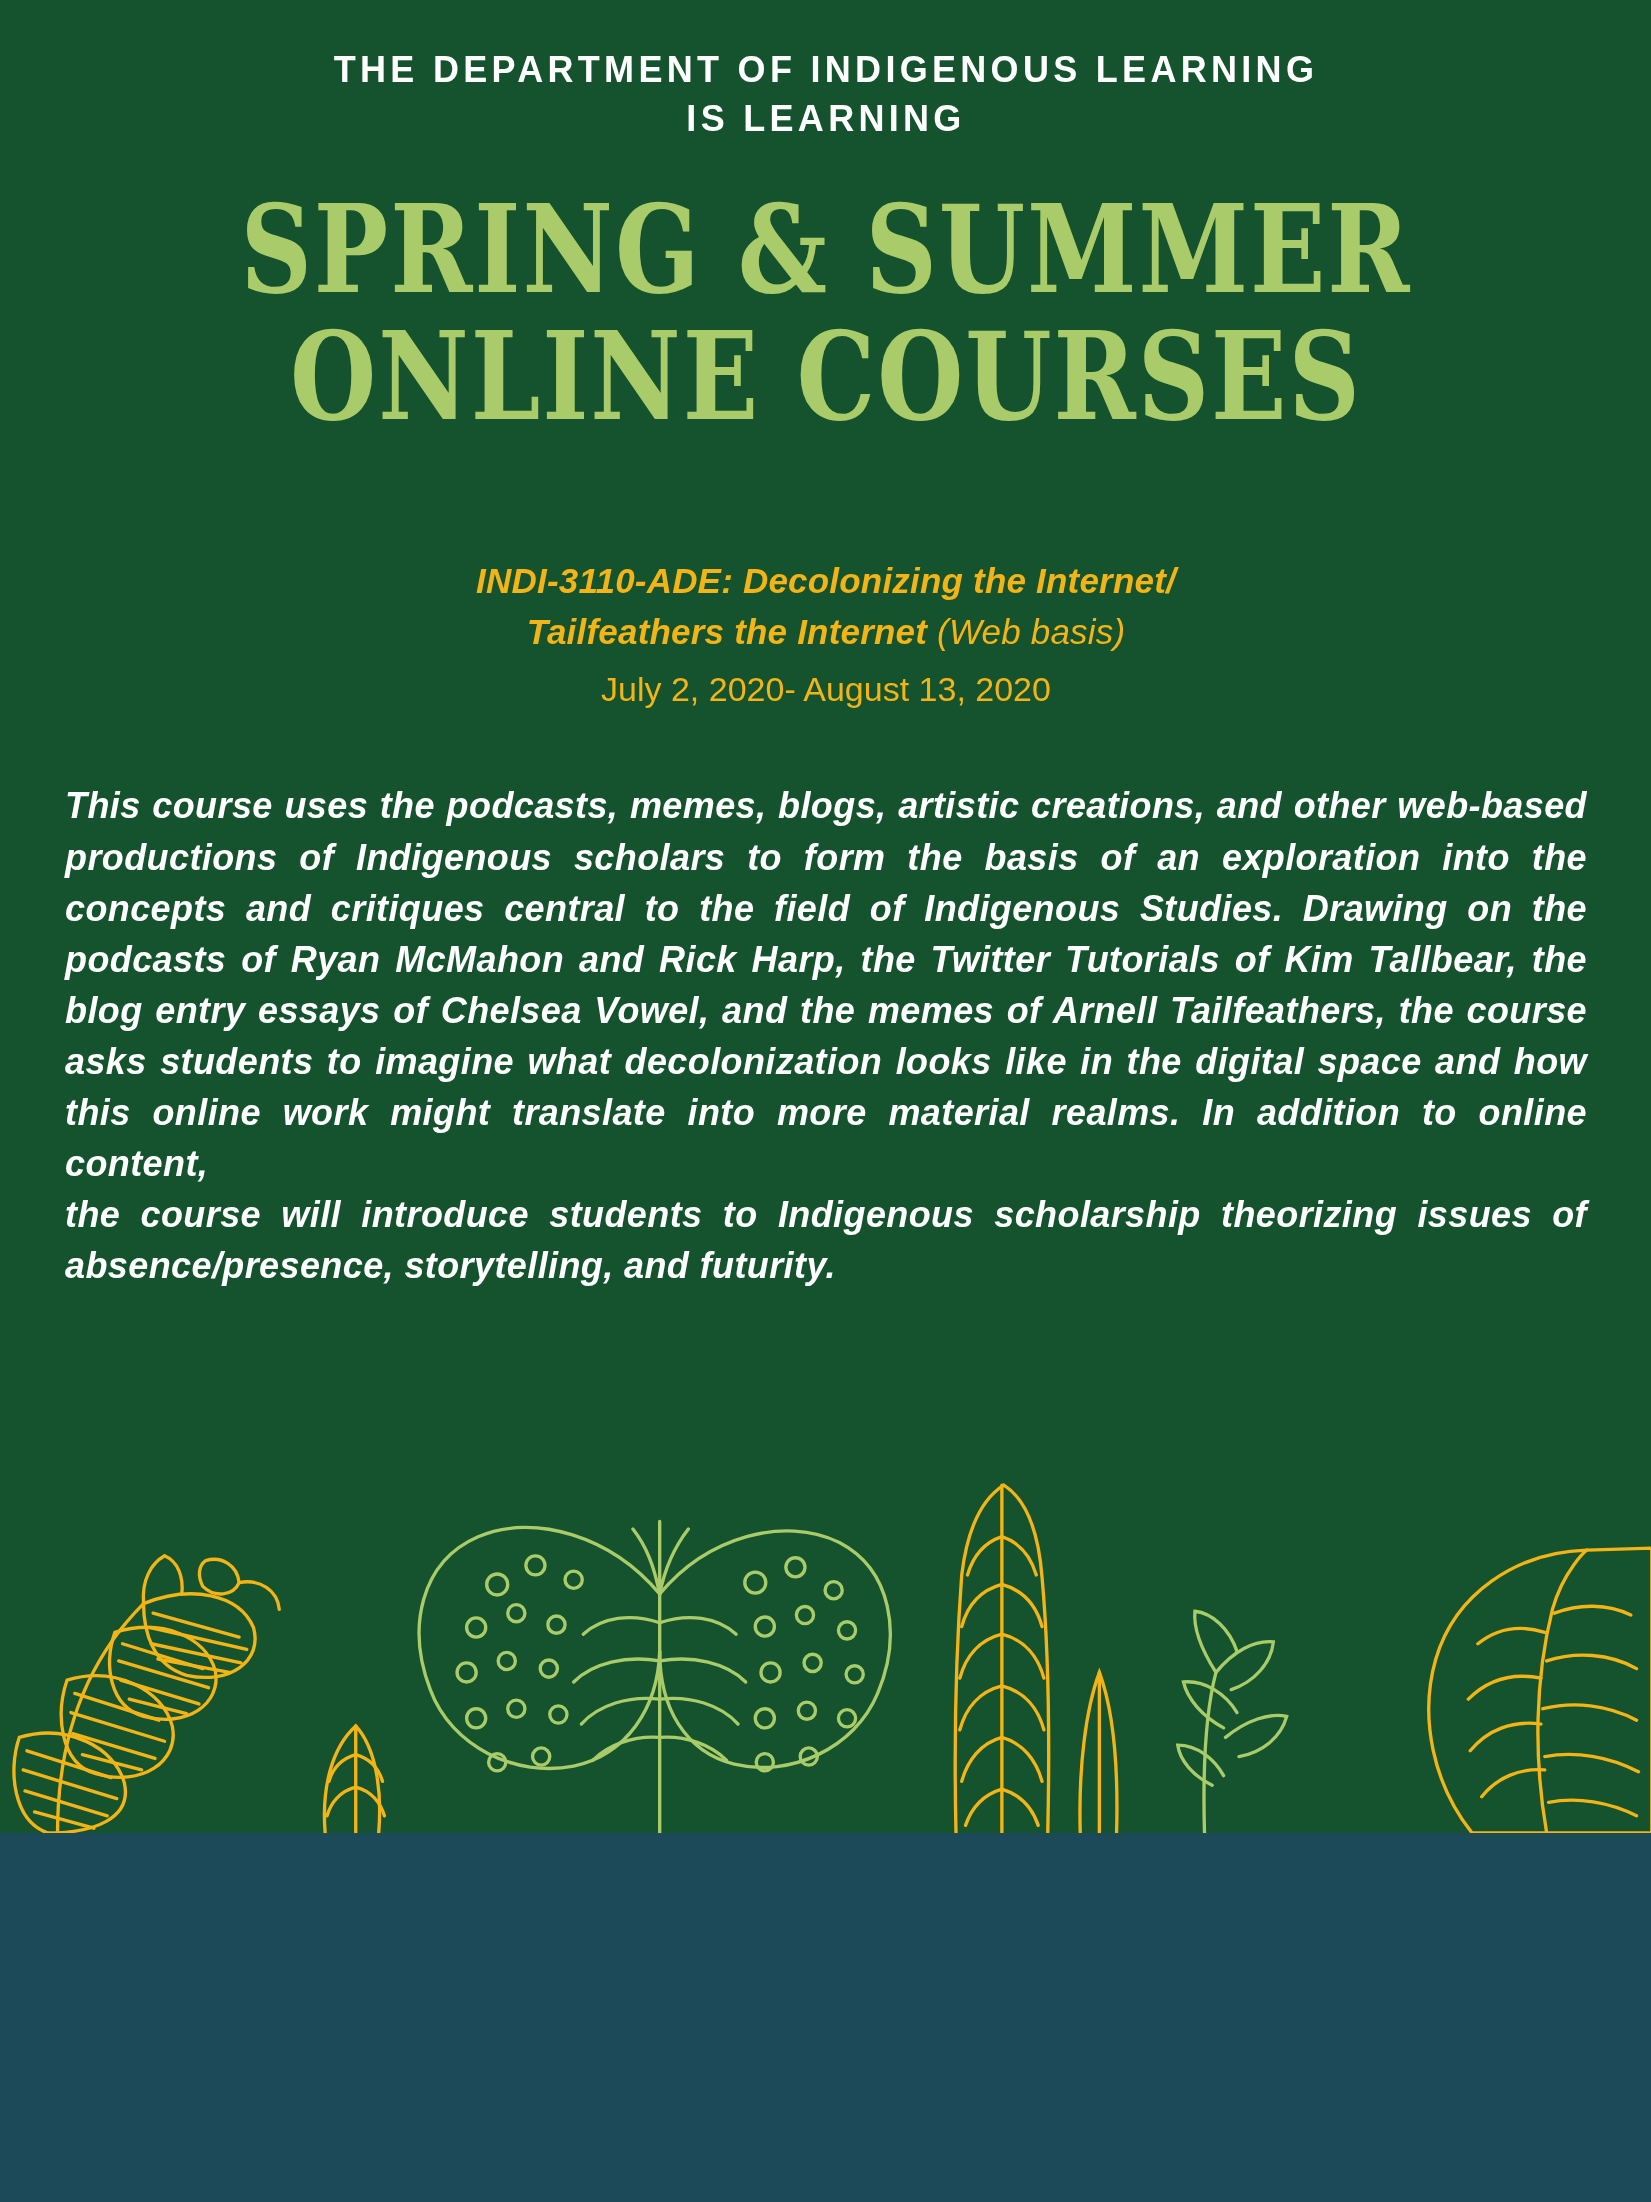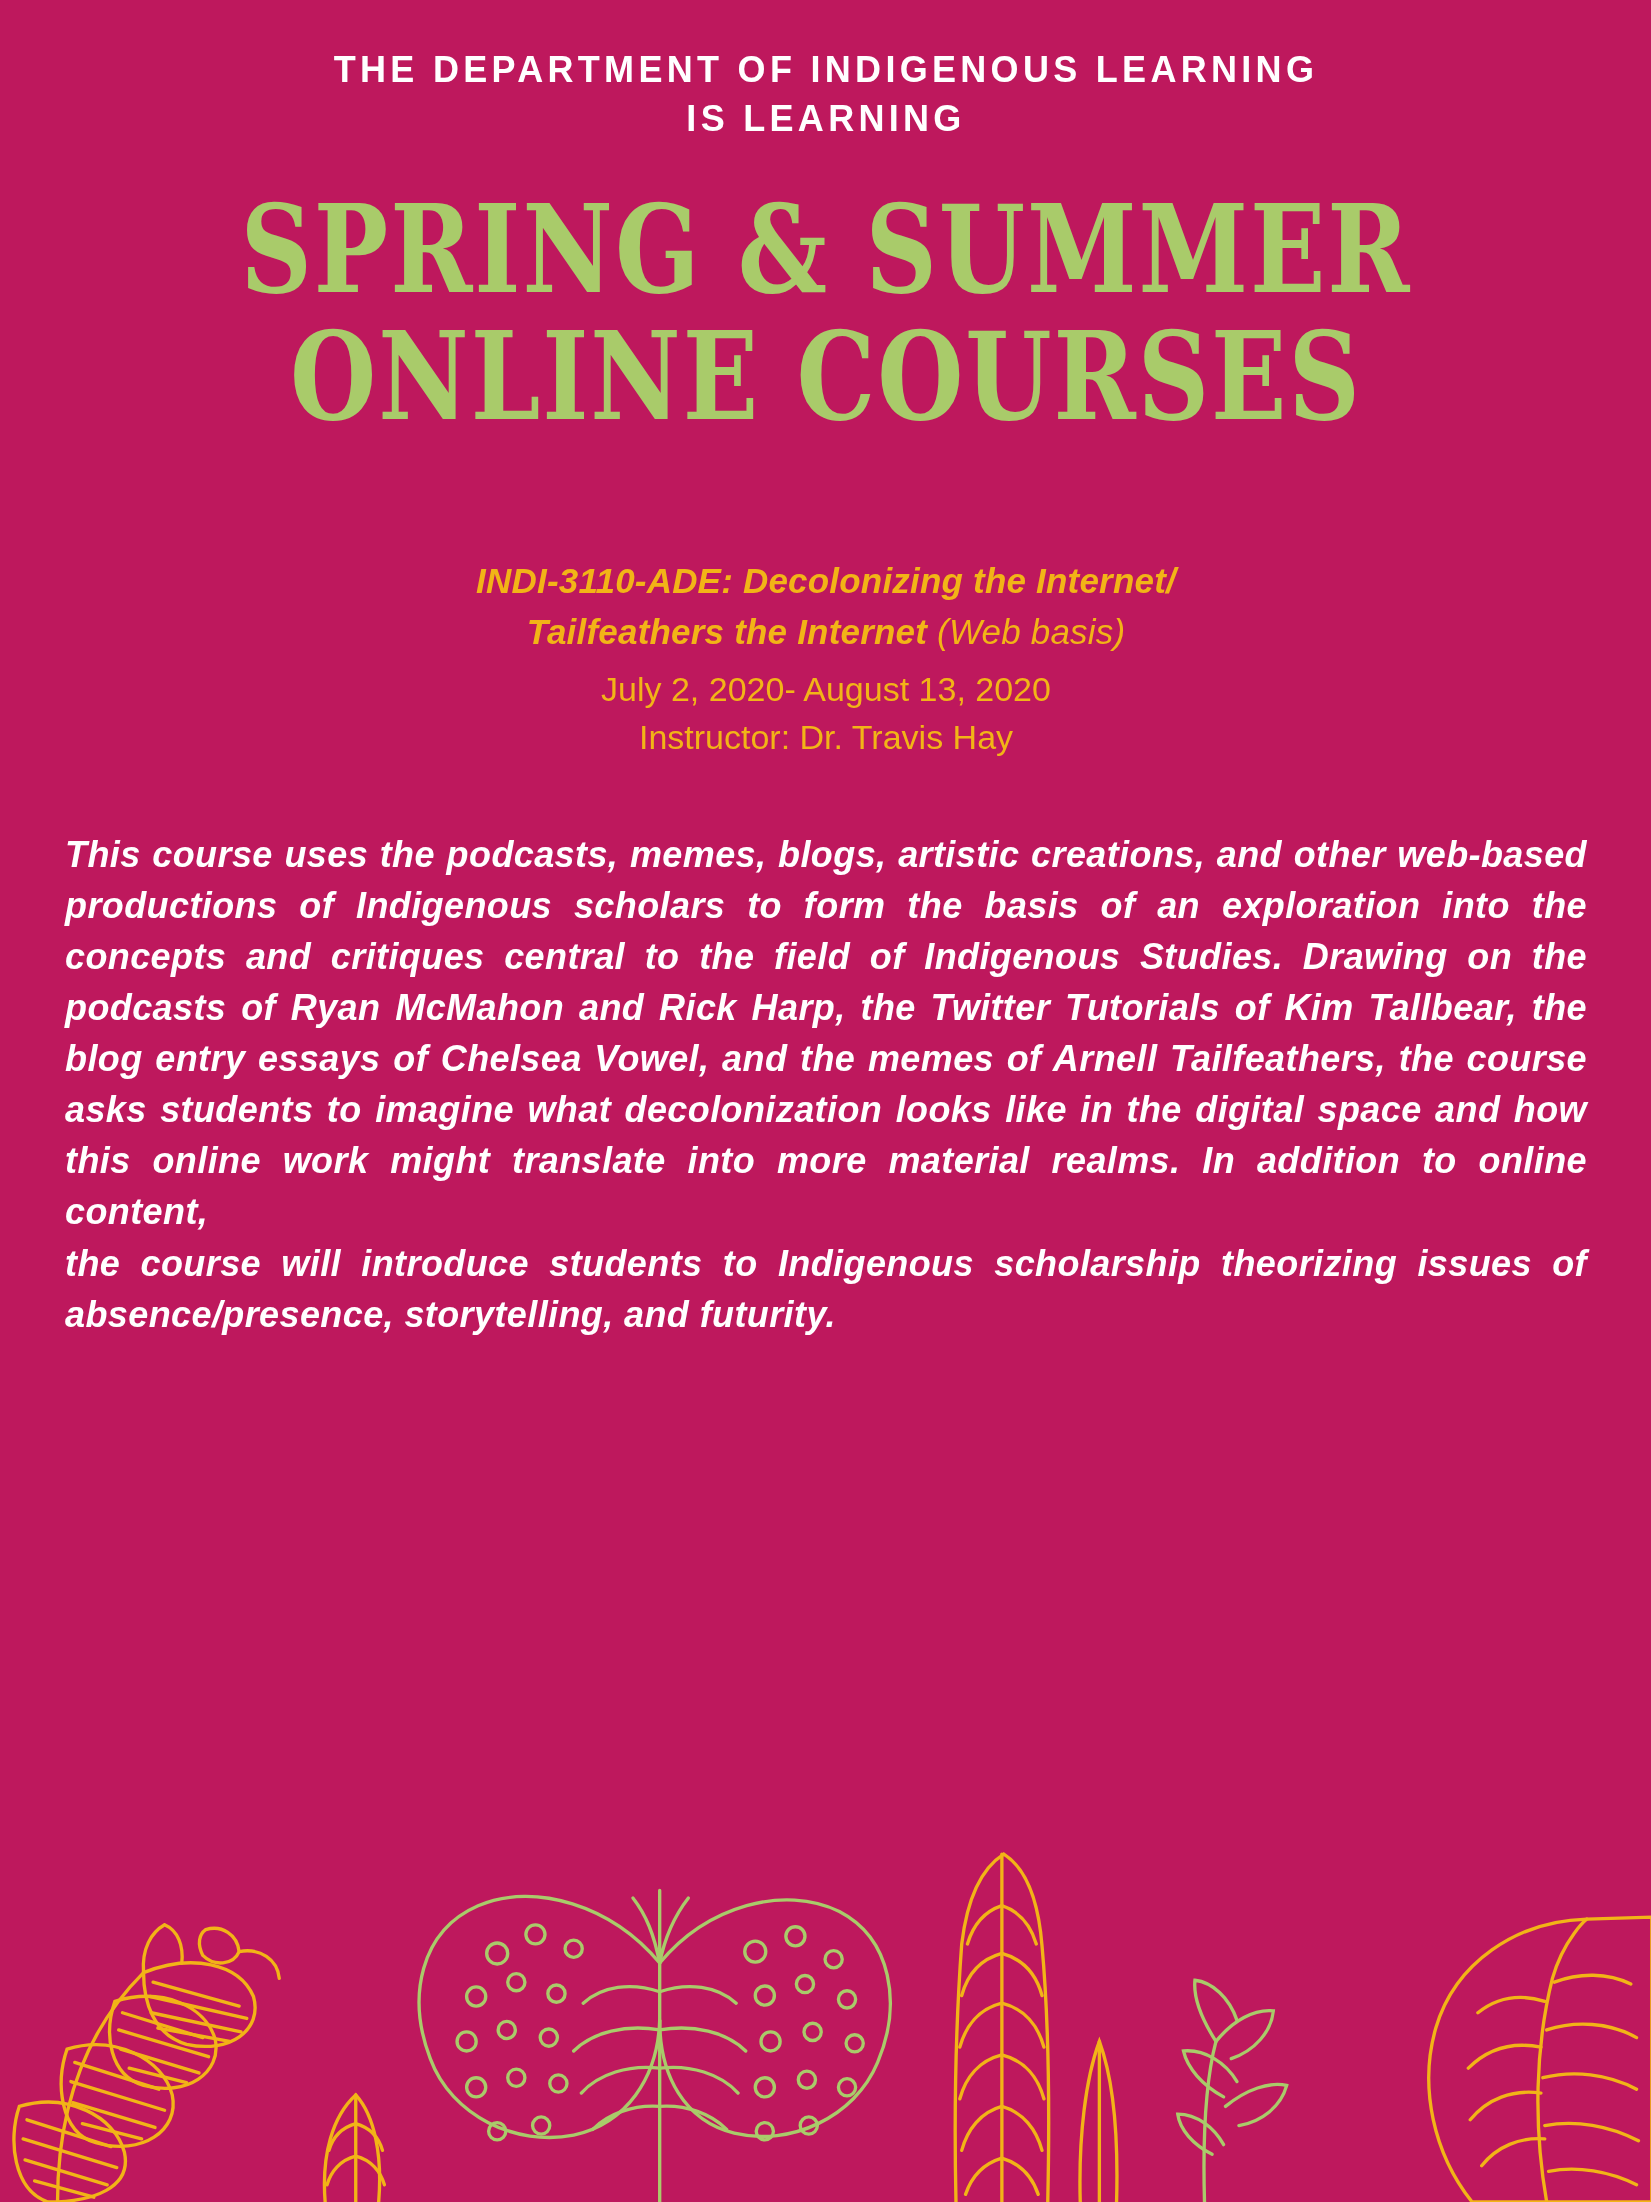--- a/index.html
+++ b/index.html
@@ -13,22 +13,22 @@
     height: 2202px;
     position: relative;
     overflow: hidden;
     font-family: "Liberation Sans", sans-serif;
     color: #ffffff;
   }
 
   .poster {
     position: relative;
     width: 1652px;
-    height: 2202px;
-    background: #be185d;
+    height: 1833px;
+    background: #14532d;
     overflow: hidden;
   }
 
   
   .eyebrow {
     text-align: center;
     color: #ffffff;
     font-weight: bold;
     font-size: 36px;
     letter-spacing: 4.3px;
@@ -125,21 +125,20 @@
     <span class="hl-line">ONLINE COURSES</span>
   </div>
 
   <div class="course">
     <div class="course-title">
       <span>INDI-3110-ADE: Decolonizing the Internet/</span><br>
       <span>Tailfeathers the Internet</span>
       <span class="weblabel">(Web basis)</span>
     </div>
     <div class="course-dates">July 2, 2020- August 13, 2020</div>
-    <div class="course-instructor">Instructor: Dr. Travis Hay</div>
   </div>
 
   <div class="description">
     <p>This course uses the podcasts, memes, blogs, artistic creations, and other web-based productions of Indigenous scholars to form the basis of an exploration into the concepts and critiques central to the field of Indigenous Studies. Drawing on the podcasts of Ryan McMahon and Rick Harp, the Twitter Tutorials of Kim Tallbear, the blog entry essays of Chelsea Vowel, and the memes of Arnell Tailfeathers, the course asks students to imagine what decolonization looks like in the digital space and how this online work might translate into more material realms. In addition to online content,</p>
     <p>the course will introduce students to Indigenous scholarship theorizing issues of absence/presence, storytelling, and futurity.</p>
   </div>
 
   <div class="botanicals">
     <svg viewBox="0 0 1728 430" xmlns="http://www.w3.org/2000/svg" aria-hidden="true">
       <g fill="none" stroke="#f2b417" stroke-width="3.5" stroke-linecap="round">

